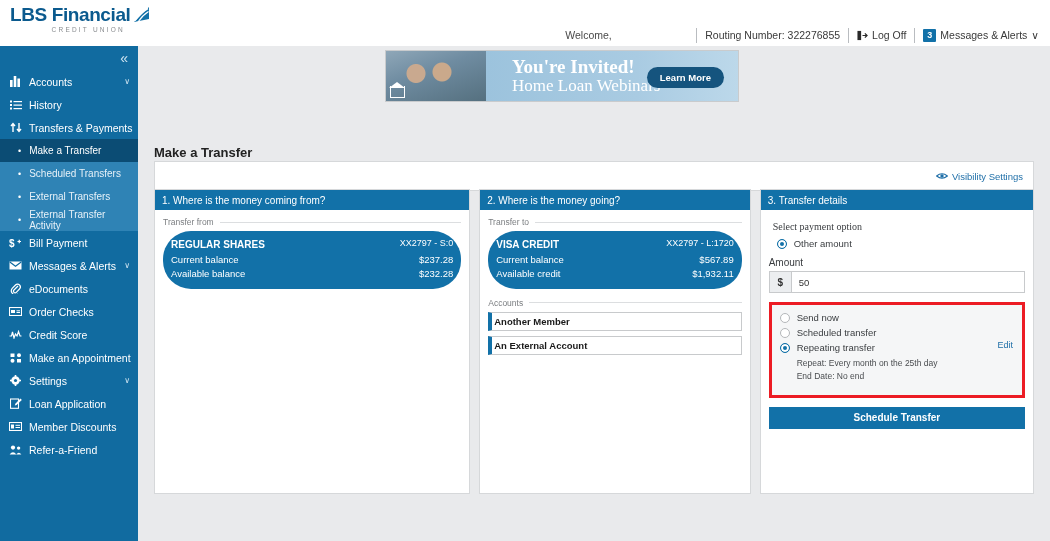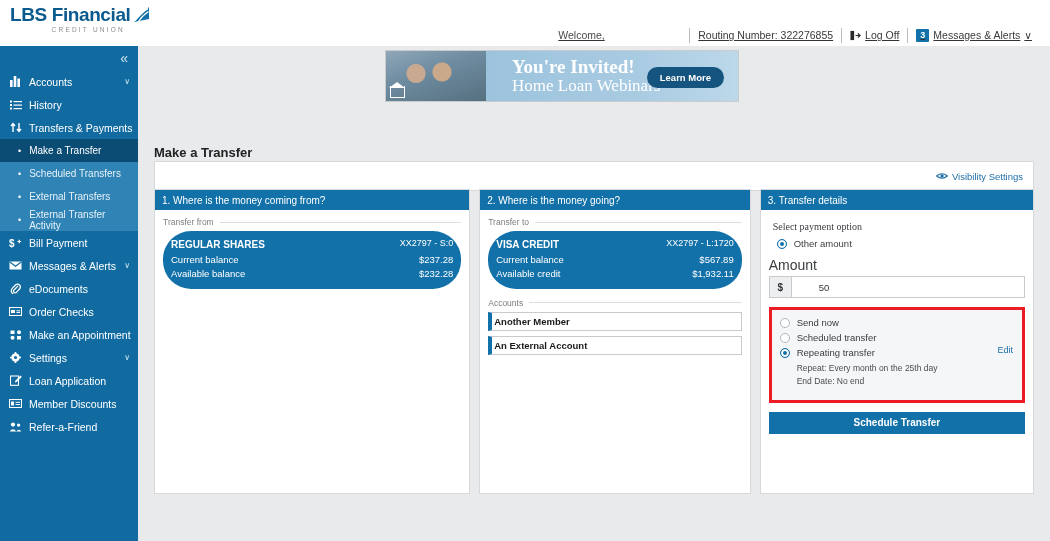--- a/index.html
+++ b/index.html
@@ -21,22 +21,22 @@
     font-size:19px; font-weight:bold; color:#0b5a8e; letter-spacing:-0.4px;
     display:flex; align-items:center; line-height:1;
   }
   .logo-swoosh { margin-left:2px; display:inline-block; }
   .logo-sub {
     font-size:6.5px; color:#8a8d90; letter-spacing:2.2px; text-align:center;
     margin-top:2px; margin-left:16px;
   }
 
   .topnav {
-    position:absolute; right:8px; top:24px; height:22px;
-    display:flex; align-items:center; font-size:10.5px; color:#333;text-decoration:underline;
+    position:absolute; right:1px; top:24px; height:22px;
+    display:flex; align-items:center; font-size:10.5px; color:#333;
   }
   .topnav .welcome {
     color:#4a4a4a; padding-right:8px; width:135px; text-align:left; padding-left:12px;
   }
   .tn-sep { width:1px; height:15px; background:#b9bcc0; margin:0 8px; }
   .tn-item { color:#3a3a3a; white-space:nowrap; display:flex; align-items:center; gap:4px; }
   .tn-item.link { cursor:pointer; }
   .badge {
     background:#1271a8; color:#fff; font-size:9px; font-weight:bold;
     width:13px; height:13px; display:inline-flex; align-items:center; justify-content:center;
@@ -145,27 +145,27 @@
   }
 
   .sec-label { font-size:10px; color:#3a3d40; margin:4px 0 6px 4px;font-family:Liberation Serif, serif; }
   .radio-row { display:flex; align-items:center; gap:7px; font-size:9.5px; color:#3a3d40; margin-bottom:4px; cursor:pointer; }
   .radio {
     width:10px; height:10px; border-radius:50%; border:1px solid #b4b7ba; background:#fff;
     flex:0 0 10px; position:relative;
   }
   .radio.on { border-color:#1271a8; background:#1271a8; box-shadow: inset 0 0 0 2px #ffffff; }
 
-  .amt-label { font-size:14px; color:#3a3d40; margin:8px 0 3px 0; }
+  .amt-label { font-size:10px; color:#3a3d40; margin:8px 0 3px 0; }
   .amt-field { display:flex; height:22px; border:1px solid #c8cacc; background:#ffffff; }
   .amt-prefix {
     width:22px; background:#eceef0; border-right:1px solid #c8cacc;
     display:flex; align-items:center; justify-content:center; font-size:10px; font-weight:bold; color:#333;
   }
-  .amt-input { flex:1; display:flex; align-items:center; padding-left:7px; font-size:9.5px; color:#333;margin-left:20px; }
+  .amt-input { flex:1; display:flex; align-items:center; padding-left:7px; font-size:9.5px; color:#333; }
 
   .sched-wrap {
     margin-top:9px; border:3px solid #ec1c24; background:#f5f6f7; padding:7px 8px 12px 8px;
     position:relative;
   }
   .edit-link { position:absolute; right:9px; top:35px; font-size:9px; color:#1f6fa8; cursor:pointer; }
   .rep-detail { font-size:8.5px; color:#4a4d50; line-height:1.5; padding-left:17px; }
 
   .submit-btn {
     margin-top:9px; height:22px; background:#1271a8; color:#ffffff;
@@ -314,20 +314,29 @@
           <rect x="0.5" y="0.5" width="12" height="8" fill="none" stroke="#fff" stroke-width="1.1"></rect>
           <rect x="2" y="3" width="4" height="3" fill="#fff"></rect>
           <rect x="7.5" y="3.3" width="3.5" height="1" fill="#fff"></rect>
           <rect x="7.5" y="5" width="3.5" height="1" fill="#fff"></rect>
         </svg>
       </span>
       <span class="lbl">Order Checks</span>
       <span class="chev"></span>
     </div>
 
+    <div class="nav-item">
+      <span class="ic">
+        <svg class="i" width="13" height="9" viewBox="0 0 13 9">
+          <path d="M0.5 6 L2.5 6 L3.5 2 L5 8 L6.5 4 L8 6 L9.5 1.5 L11 6 L12.5 6" stroke="#fff" stroke-width="1.2" fill="none"></path>
+        </svg>
+      </span>
+      <span class="lbl">Credit Score</span>
+      <span class="chev"></span>
+    </div>
 
     <div class="nav-item">
       <span class="ic">
         <svg class="i" width="12" height="10" viewBox="0 0 12 10">
           <rect x="0.5" y="0.5" width="4" height="3.5" fill="#fff"></rect>
           <circle cx="9" cy="2.2" r="2" fill="#fff"></circle>
           <circle cx="2.5" cy="7.7" r="2" fill="#fff"></circle>
           <rect x="7" y="6" width="4" height="3.5" fill="#fff"></rect>
         </svg>
       </span>

